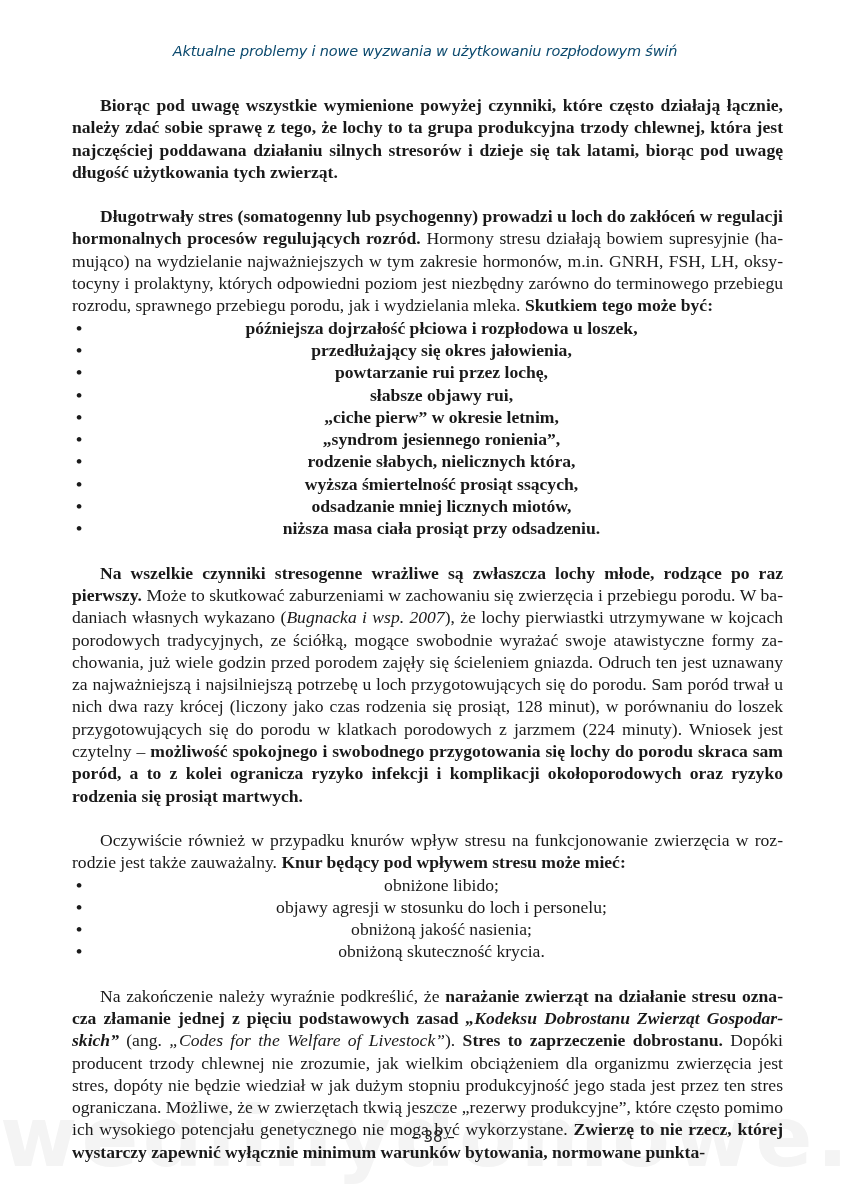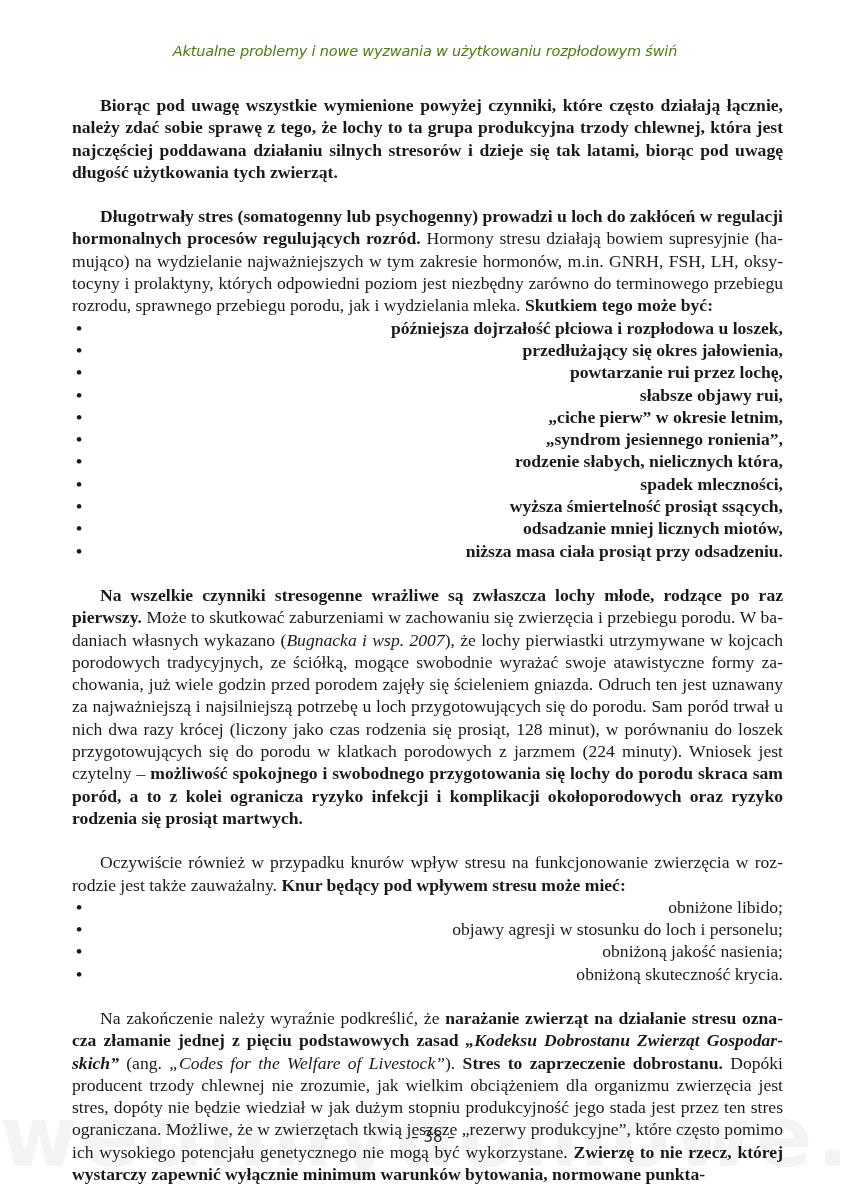--- a/index.html
+++ b/index.html
@@ -1,32 +1,32 @@
 <!DOCTYPE html>
 <html><head>
 <meta charset="utf-8">
 <style>
   html, body { margin: 0; padding: 0; background: #ffffff; }
   body { width: 850px; height: 1200px; position: relative; overflow: hidden; color: #1a1a1a; }
   .running-head {
     position: absolute; top: 43px; left: 0; width: 850px; text-align: center;
-    font-family: "DejaVu Sans", sans-serif; font-style: italic; font-size: 14.5px; color: #4d7c0f;
+    font-family: "DejaVu Sans", sans-serif; font-style: italic; font-size: 14.5px; color: #0c4a6e;
     letter-spacing: -0.2px;
   }
   .content {
     position: absolute; top: 94px; left: 72px; width: 711px;
     font-family: "Liberation Serif", serif; font-size: 17.6px; line-height: 22.3px;
     text-align: justify; hyphens: manual;
   }
   .para { margin: 0 0 22px 0; text-indent: 28px; }
   .para.tight { margin-bottom: 0; }
   .b { font-weight: bold; }
   .i { font-style: italic; margin-top: 36px; }
   ul.bullets { list-style: none; margin: 0 0 22px 0; padding: 0; }
-  ul.bullets li { position: relative; padding-left: 28px; text-align: right; }
+  ul.bullets li { position: relative; padding-left: 28px; text-align: center; }
   ul.bullets li::before {
     content: "•"; position: absolute; left: 4px; top: 0; font-weight: bold;
   }
   ul.bold li { font-weight: bold; }
   .watermark {
     position: absolute; top: 1095px; left: 0; width: 850px; text-align: center;
     font-family: "DejaVu Sans", sans-serif; font-weight: bold; font-size: 84px;
     color: #f4f4f4; letter-spacing: 4px; z-index: 0; line-height: 1;
   }
   .content { z-index: 1; }
@@ -50,21 +50,20 @@
   <p class="para tight"><span class="b">Długotrwały stres (somatogenny lub psychogenny) prowadzi u loch do zakłóceń w regulacji hormonalnych procesów regulujących rozród.</span><span> Hormony stresu działają bowiem supresyjnie (ha­mująco) na wydzielanie najważniejszych w tym zakresie hormonów, m.in. GNRH, FSH, LH, oksy­tocyny i prolaktyny, których odpowiedni poziom jest niezbędny zarówno do terminowego prze­biegu rozrodu, sprawnego przebiegu porodu, jak i wydzielania mleka. </span><span class="b">Skutkiem tego może być:</span></p>
 
   <ul class="bullets bold">
     <li>późniejsza dojrzałość płciowa i rozpłodowa u loszek,</li>
     <li>przedłużający się okres jałowienia,</li>
     <li>powtarzanie rui przez lochę,</li>
     <li>słabsze objawy rui,</li>
     <li>„ciche pierw” w okresie letnim,</li>
     <li>„syndrom jesiennego ronienia”,</li>
     <li>rodzenie słabych, nielicznych która,</li>
-    <li>spadek mleczności,</li>
     <li>wyższa śmiertelność prosiąt ssących,</li>
     <li>odsadzanie mniej licznych miotów,</li>
     <li>niższa masa ciała prosiąt przy odsadzeniu.</li>
   </ul>
 
   <p class="para"><span class="b">Na wszelkie czynniki stresogenne wrażliwe są zwłaszcza lochy młode, rodzące po raz pierw­szy.</span><span> Może to skutkować zaburzeniami w zachowaniu się zwierzęcia i przebiegu porodu. W ba­daniach własnych wykazano (</span><span class="i">Bugnacka i wsp. 2007</span><span>), że lochy pierwiastki utrzymywane w kojcach porodowych tradycyjnych, ze ściółką, mogące swobodnie wyrażać swoje atawistyczne formy za­chowania, już wiele godzin przed porodem zajęły się ścieleniem gniazda. Odruch ten jest uznawa­ny za najważniejszą i najsilniejszą potrzebę u loch przygotowujących się do porodu. Sam poród trwał u nich dwa razy krócej (liczony jako czas rodzenia się prosiąt, 128 minut), w porównaniu do loszek przygotowujących się do porodu w klatkach porodowych z jarzmem (224 minuty). Wniosek jest czytelny – </span><span class="b">możliwość spokojnego i swobodnego przygotowania się lochy do porodu skraca sam poród, a to z kolei ogranicza ryzyko infekcji i komplikacji okołoporodowych oraz ryzyko rodzenia się prosiąt martwych.</span></p>
 
   <p class="para tight"><span>Oczywiście również w przypadku knurów wpływ stresu na funkcjonowanie zwierzęcia w roz­rodzie jest także zauważalny. </span><span class="b">Knur będący pod wpływem stresu może mieć:</span></p>
 
   <ul class="bullets">

